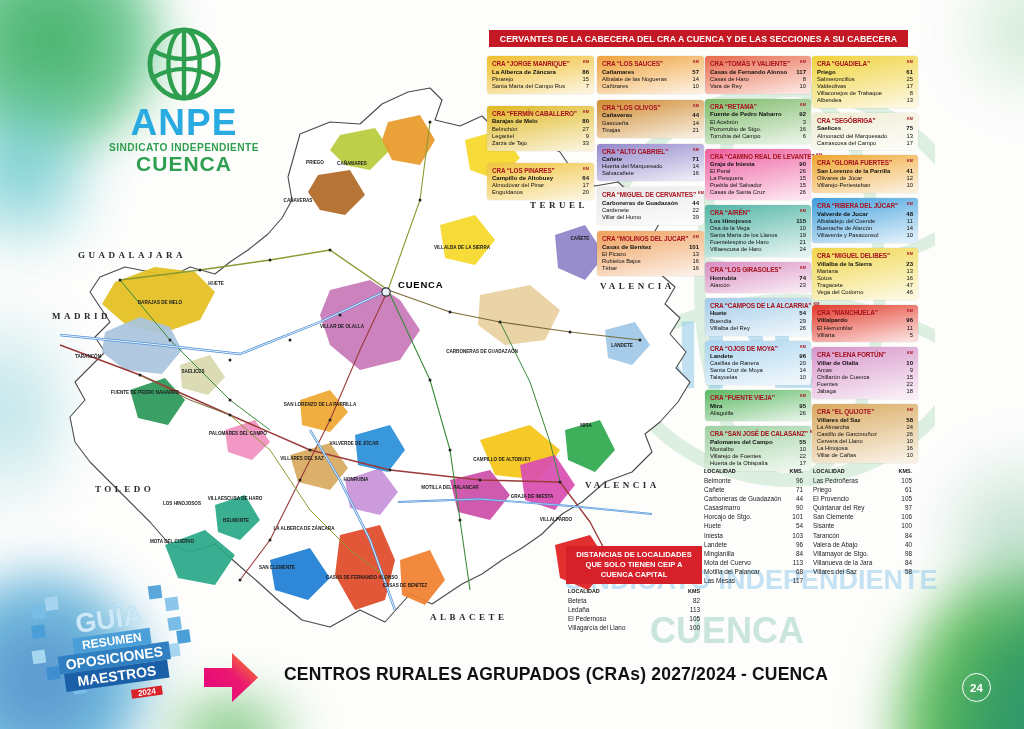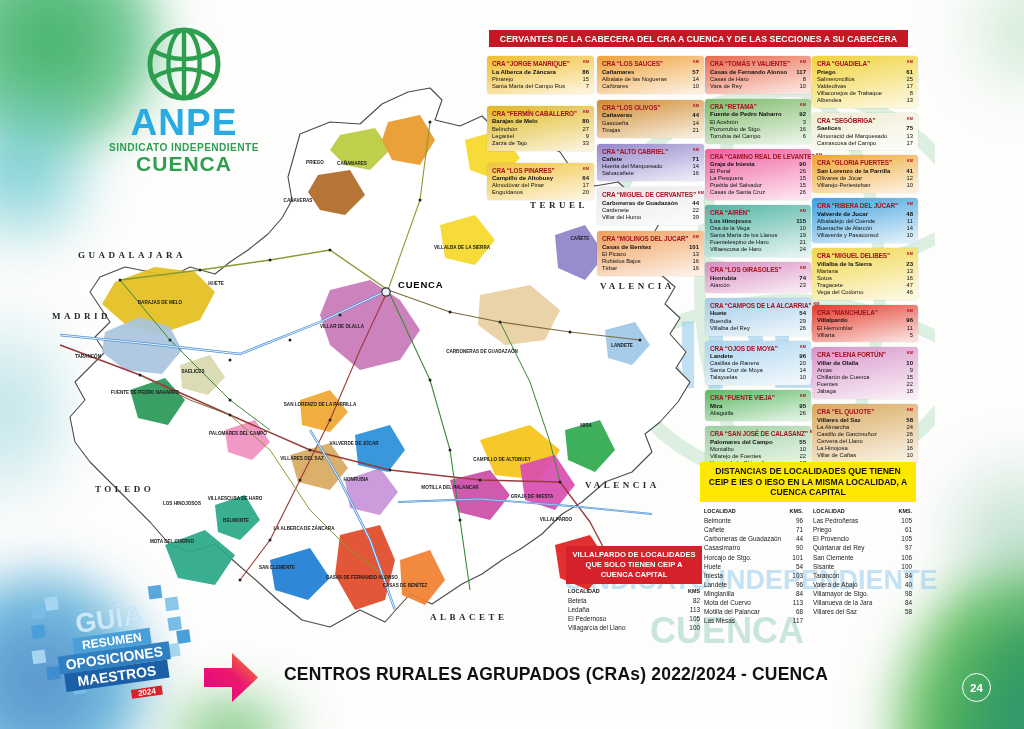--- a/index.html
+++ b/index.html
@@ -760,21 +760,20 @@
         <span>16</span>
       </div>
       <div class="cra-row">
         <span>Villar de Cañas</span>
         <span>10</span>
       </div>
     </div>
   </div>
 
 <div class="ybox">
-  <div class="ybox-title">DISTANCIAS DE LOCALIDADES QUE TIENEN CEIP E IES O IESO EN LA MISMA LOCALIDAD, A CUENCA CAPITAL</div>
   <div class="ybox-table">
     <div class="loc-col" id="ybox-left">
       <div class="loc-head">
         <span>LOCALIDAD</span>
         <span>KMS.</span>
       </div>
     <div class="loc-row">
           <span class="loc-name">Belmonte</span>
           <span class="loc-km">96</span>
         </div>
@@ -870,21 +869,21 @@
         </div>
         <div class="loc-row">
           <span class="loc-name">Villares del Saz</span>
           <span class="loc-km">58</span>
         </div>
       </div>
   </div>
 </div>
 
 <div class="rbox">
-  <div class="rbox-title">VILLALPARDO DE LOCALIDADES QUE SOLO TIENEN CEIP A CUENCA CAPITAL</div>
+  <div class="rbox-title">DISTANCIAS DE LOCALIDADES QUE SOLO TIENEN CEIP A CUENCA CAPITAL</div>
   <div class="rbox-table" id="rbox-table">
     <div class="loc-head">
       <span>LOCALIDAD</span>
       <span>KMS</span>
     </div>
   <div class="loc-row">
         <span class="loc-name">Beteta</span>
         <span class="loc-km">82</span>
       </div>
       <div class="loc-row">
@@ -916,14 +915,14 @@
     <defs>
         <linearGradient id="agrad" x1="0" y1="1" x2="1" y2="0">
       <stop offset="0" stop-color="#e5007e"></stop>
           <stop offset="0.55" stop-color="#ec1a6f"></stop>
           <stop offset="1" stop-color="#f7941d"></stop>
     </linearGradient>
       </defs>
     <path d="M2,19 H30 V4 L56,28.5 30,53 V38 H2 Z" fill="url(#agrad)"></path>
   </svg>
 </div>
-<div class="footer-title">CENTROS RURALES AGRUPADOS (CRAs) 2022/2024 - CUENCA</div>
+<div class="footer-title">CENTROS RURALES AGRUPADOS (CRAs) 2027/2024 - CUENCA</div>
 <div class="page-circle">24</div>
 
 </body></html>

